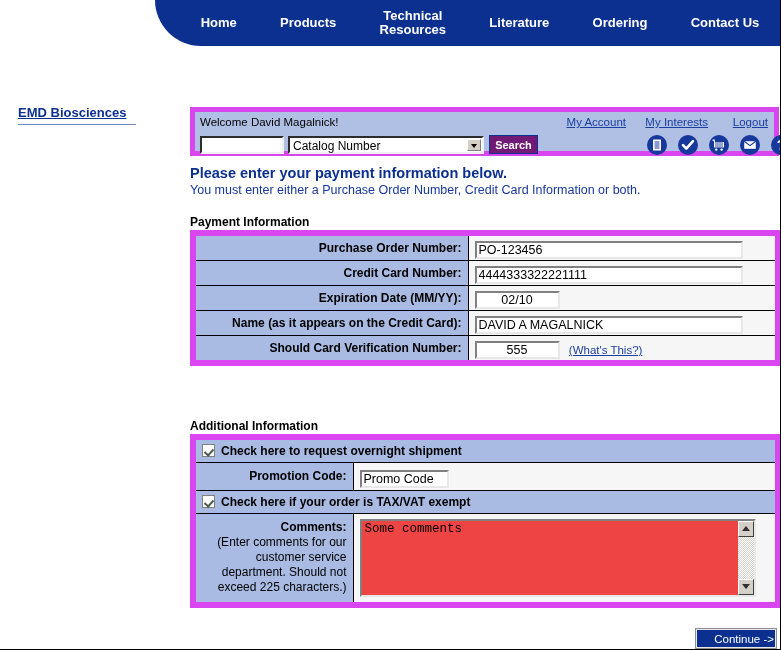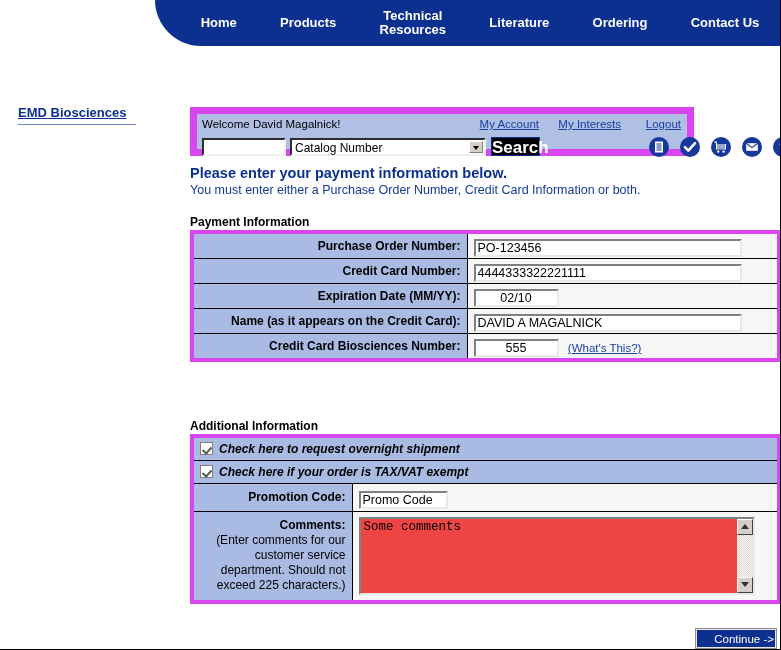--- a/index.html
+++ b/index.html
@@ -104,24 +104,24 @@
     width: 118px;
     height: 1px;
     background: #6f87c8;
   }
 
   
   #searchpanel {
     position: absolute;
     left: 190px;
     top: 107px;
-    width: 504px;
+    width: 589px;
     height: 49px;
     background: #b0bfe4;
-    border: 7px solid #d946ef;
+    border: 5px solid #d946ef;
     box-sizing: border-box;
   }
   #welcome {
     position: absolute;
     left: 5px;
     top: 4px;
     font-size: 11.5px;
     color: #000;
   }
   .toplink {
@@ -197,23 +197,23 @@
     border-left: 3px solid transparent;
     border-right: 3px solid transparent;
     border-top: 4px solid #000;
   }
   #searchbtn {
     position: absolute;
     left: 294px;
     top: 23px;
     width: 49px;
     height: 19px;
-    background: #000000;
+    background: #701a75;
     color: #fff;
-    font-size: 17px;
+    font-size: 11px;
     font-weight: bold;
     text-align: center;
     line-height: 19px;
     border: 1px solid #0b3090;
     box-sizing: border-box;
     cursor: pointer;
   }
 
   .circicon {
     position: absolute;
@@ -251,21 +251,21 @@
   }
   #sec-payment { top: 215px; }
   #sec-additional { top: 419px; }
 
   
   .ftable {
     position: absolute;
     left: 190px;
     width: 591px;
     box-sizing: border-box;
-    border: 4px solid #d946ef;
+    border: 6px solid #d946ef;
     border-collapse: collapse;
     background: #f6f6f6;
   }
   #payment-table { top: 230px; }
   #additional-table { top: 434px; }
 
   .ftable td {
     border: 1px solid #000;
     padding: 0;
     vertical-align: middle;
@@ -282,21 +282,20 @@
   }
   td.val {
     background: #f6f6f6;
     padding: 4px 0 0 6px;
   }
   td.chk {
     background: #a9bbe3;
     padding: 4px 6px;
     font-weight: bold;
     font-size: 12px;
-    font-style: italic;
   }
 
   input.txt {
     font-family: "Liberation Sans", sans-serif;
     font-size: 12.5px;
     height: 18px;
     box-sizing: border-box;
     padding: 0 2px;
     background: #fff;
     color: #000;
@@ -559,47 +558,47 @@
           <input class="txt w-small" type="text" value="02/10" style="">
         </td>
       </tr>
       <tr>
         <td class="lbl">Name (as it appears on the Credit Card):</td>
         <td class="val">
           <input class="txt w-wide" type="text" value="DAVID A MAGALNICK" style="">
         </td>
       </tr>
       <tr>
-        <td class="lbl">Credit Card Biosciences Number:</td>
+        <td class="lbl">Should Card Verification Number:</td>
         <td class="val">
           <input class="txt w-small" type="text" value="555" style="">
           <a class="inline-link">(What's This?)</a>
         </td>
       </tr>
     </tbody>
   </table>
 
   <div class="sectitle" id="sec-additional">Additional Information</div>
 
   <table id="additional-table" class="ftable">
     <tbody>
       <tr>
         <td class="chk" colspan="2">
           <span class="cbwrap"></span><span>Check here to request overnight shipment</span>
         </td>
       </tr>
       <tr>
-        <td class="chk" colspan="2">
-          <span class="cbwrap"></span><span>Check here if your order is TAX/VAT exempt</span>
-        </td>
-      </tr>
-      <tr>
         <td class="cmt-lbl" style="font-weight:bold;vertical-align:middle;">Promotion Code:</td>
         <td class="val">
           <input class="txt w-promo" type="text" value="Promo Code" style="">
+        </td>
+      </tr>
+      <tr>
+        <td class="chk" colspan="2">
+          <span class="cbwrap"></span><span>Check here if your order is TAX/VAT exempt</span>
         </td>
       </tr>
       <tr>
         <td class="cmt-lbl">
           <div class="cmt-title">Comments:</div>
           <div class="cmt-note">(Enter comments for our customer service department. Should not exceed 225 characters.)</div>
         </td>
         <td class="val" id="cmt-cell">
           <div id="cmt-box">
             <div id="cmt-text">Some comments</div>

